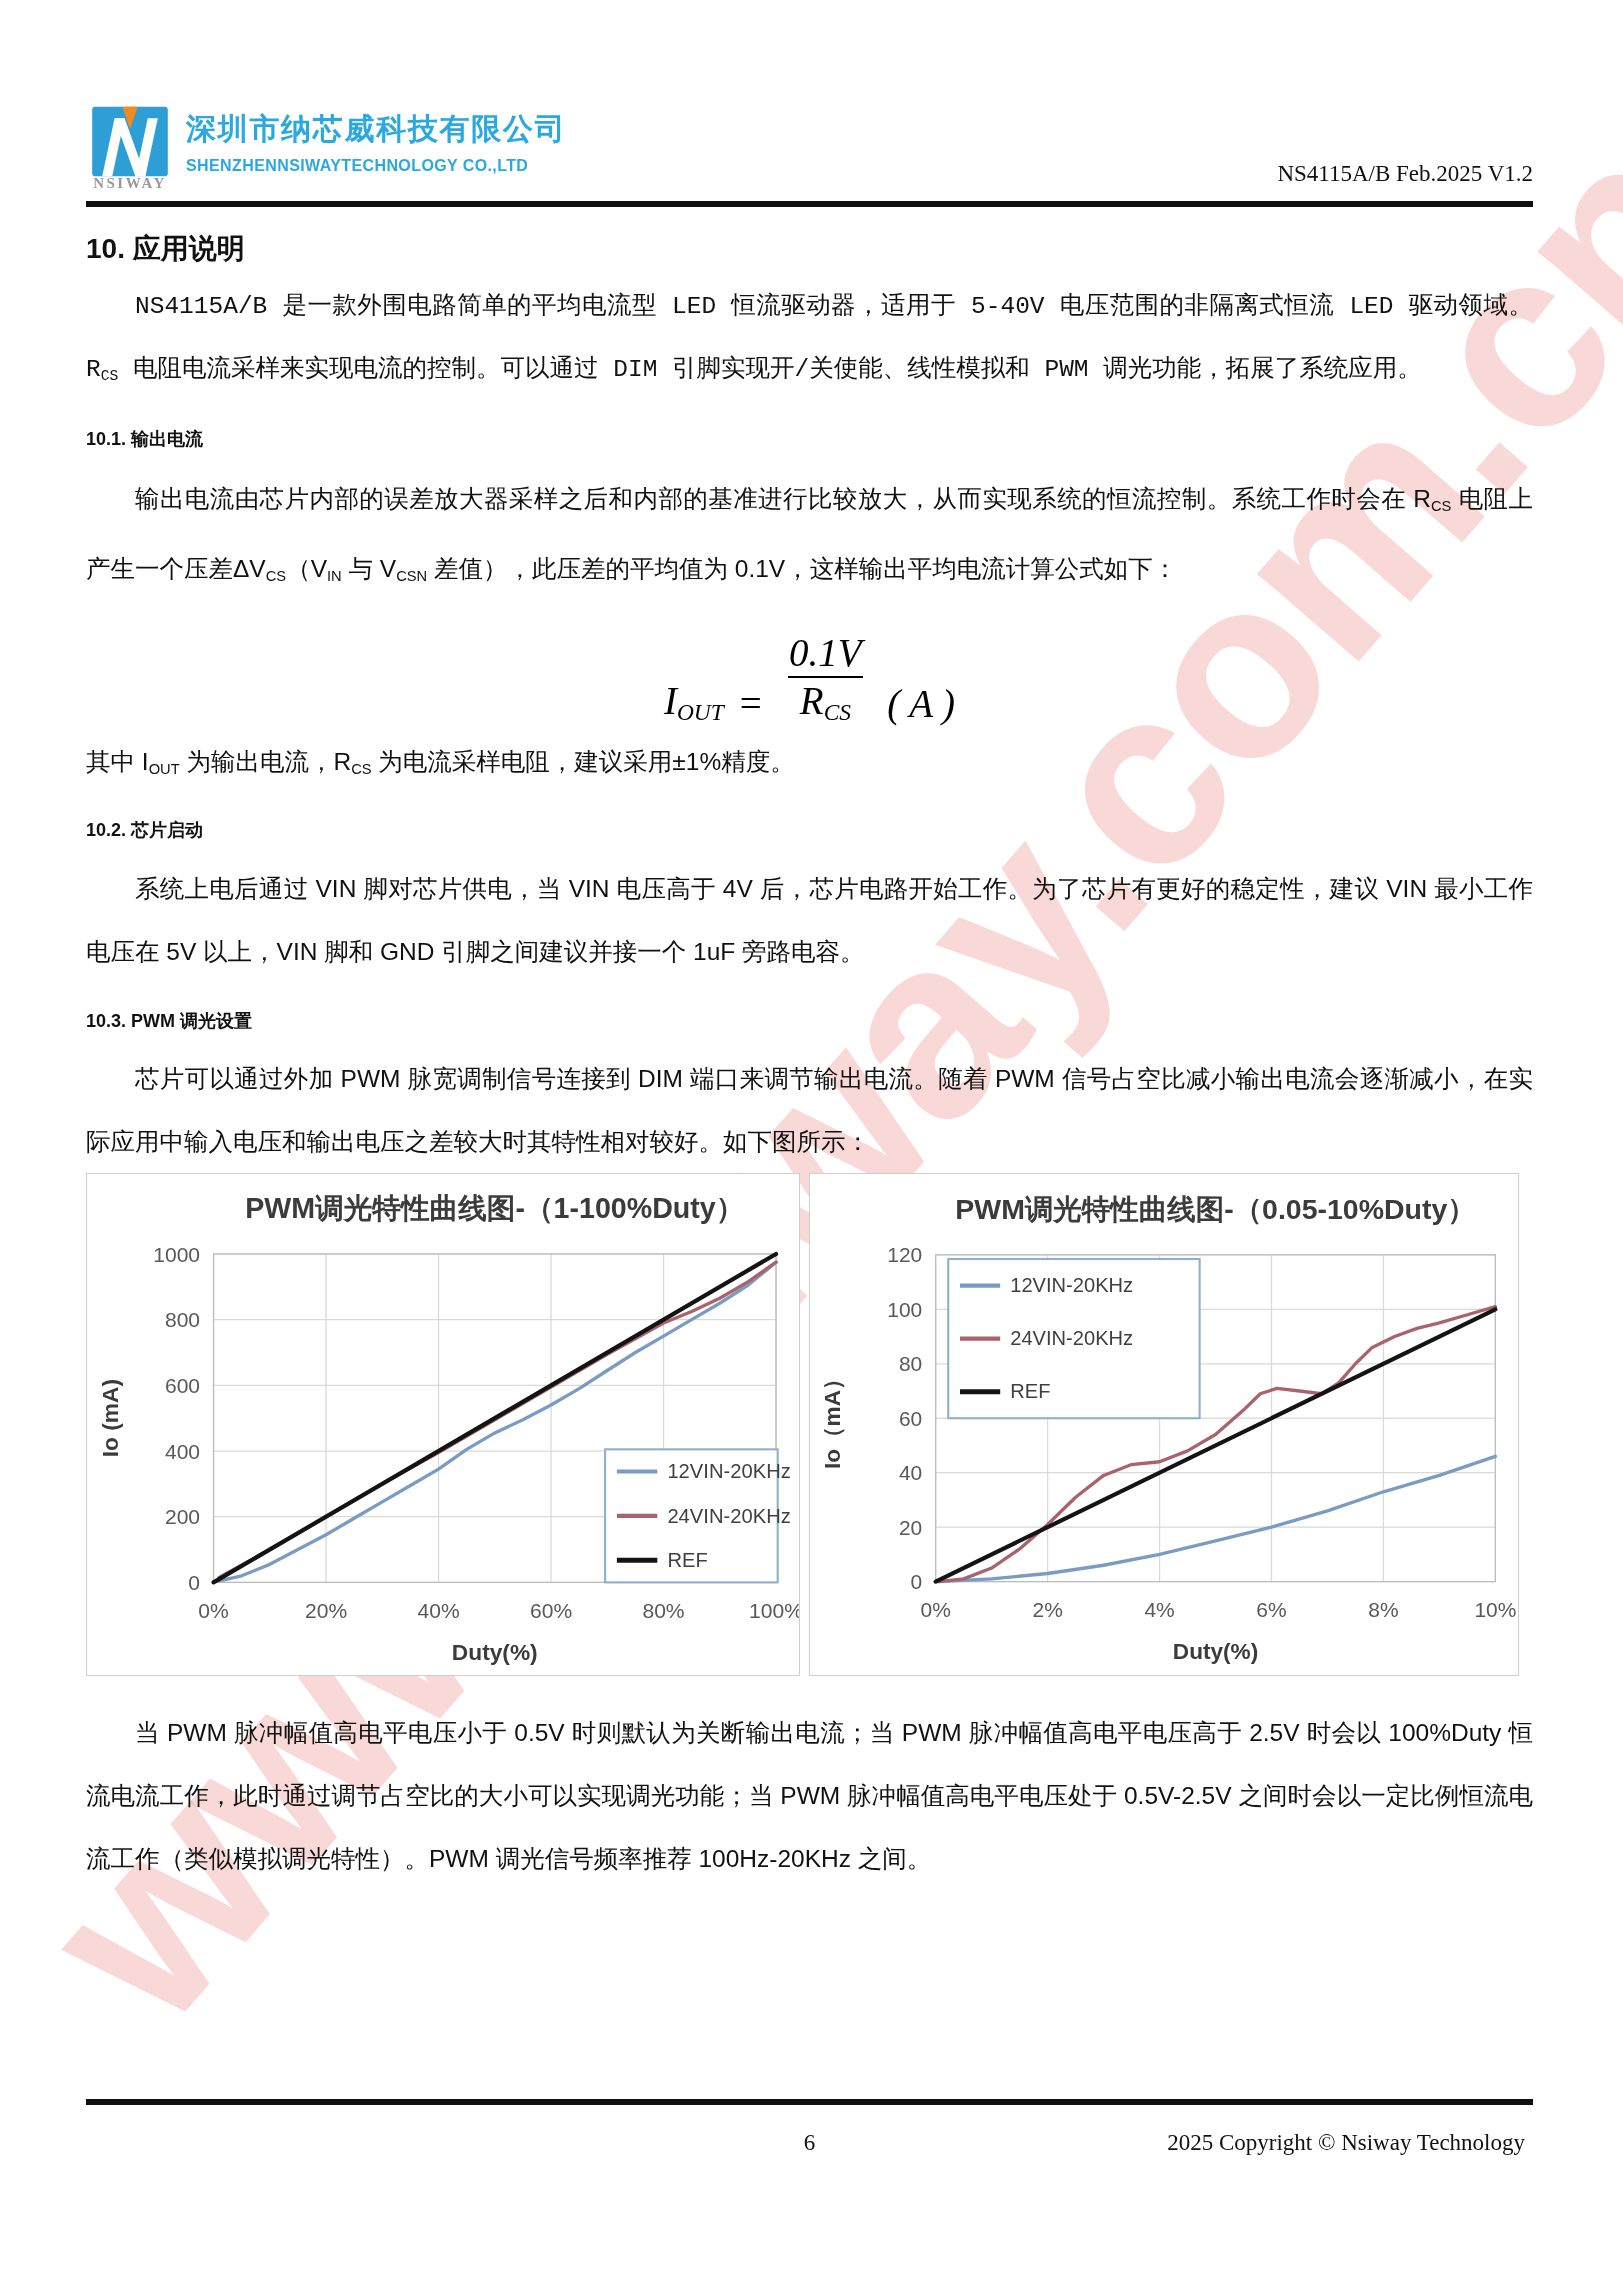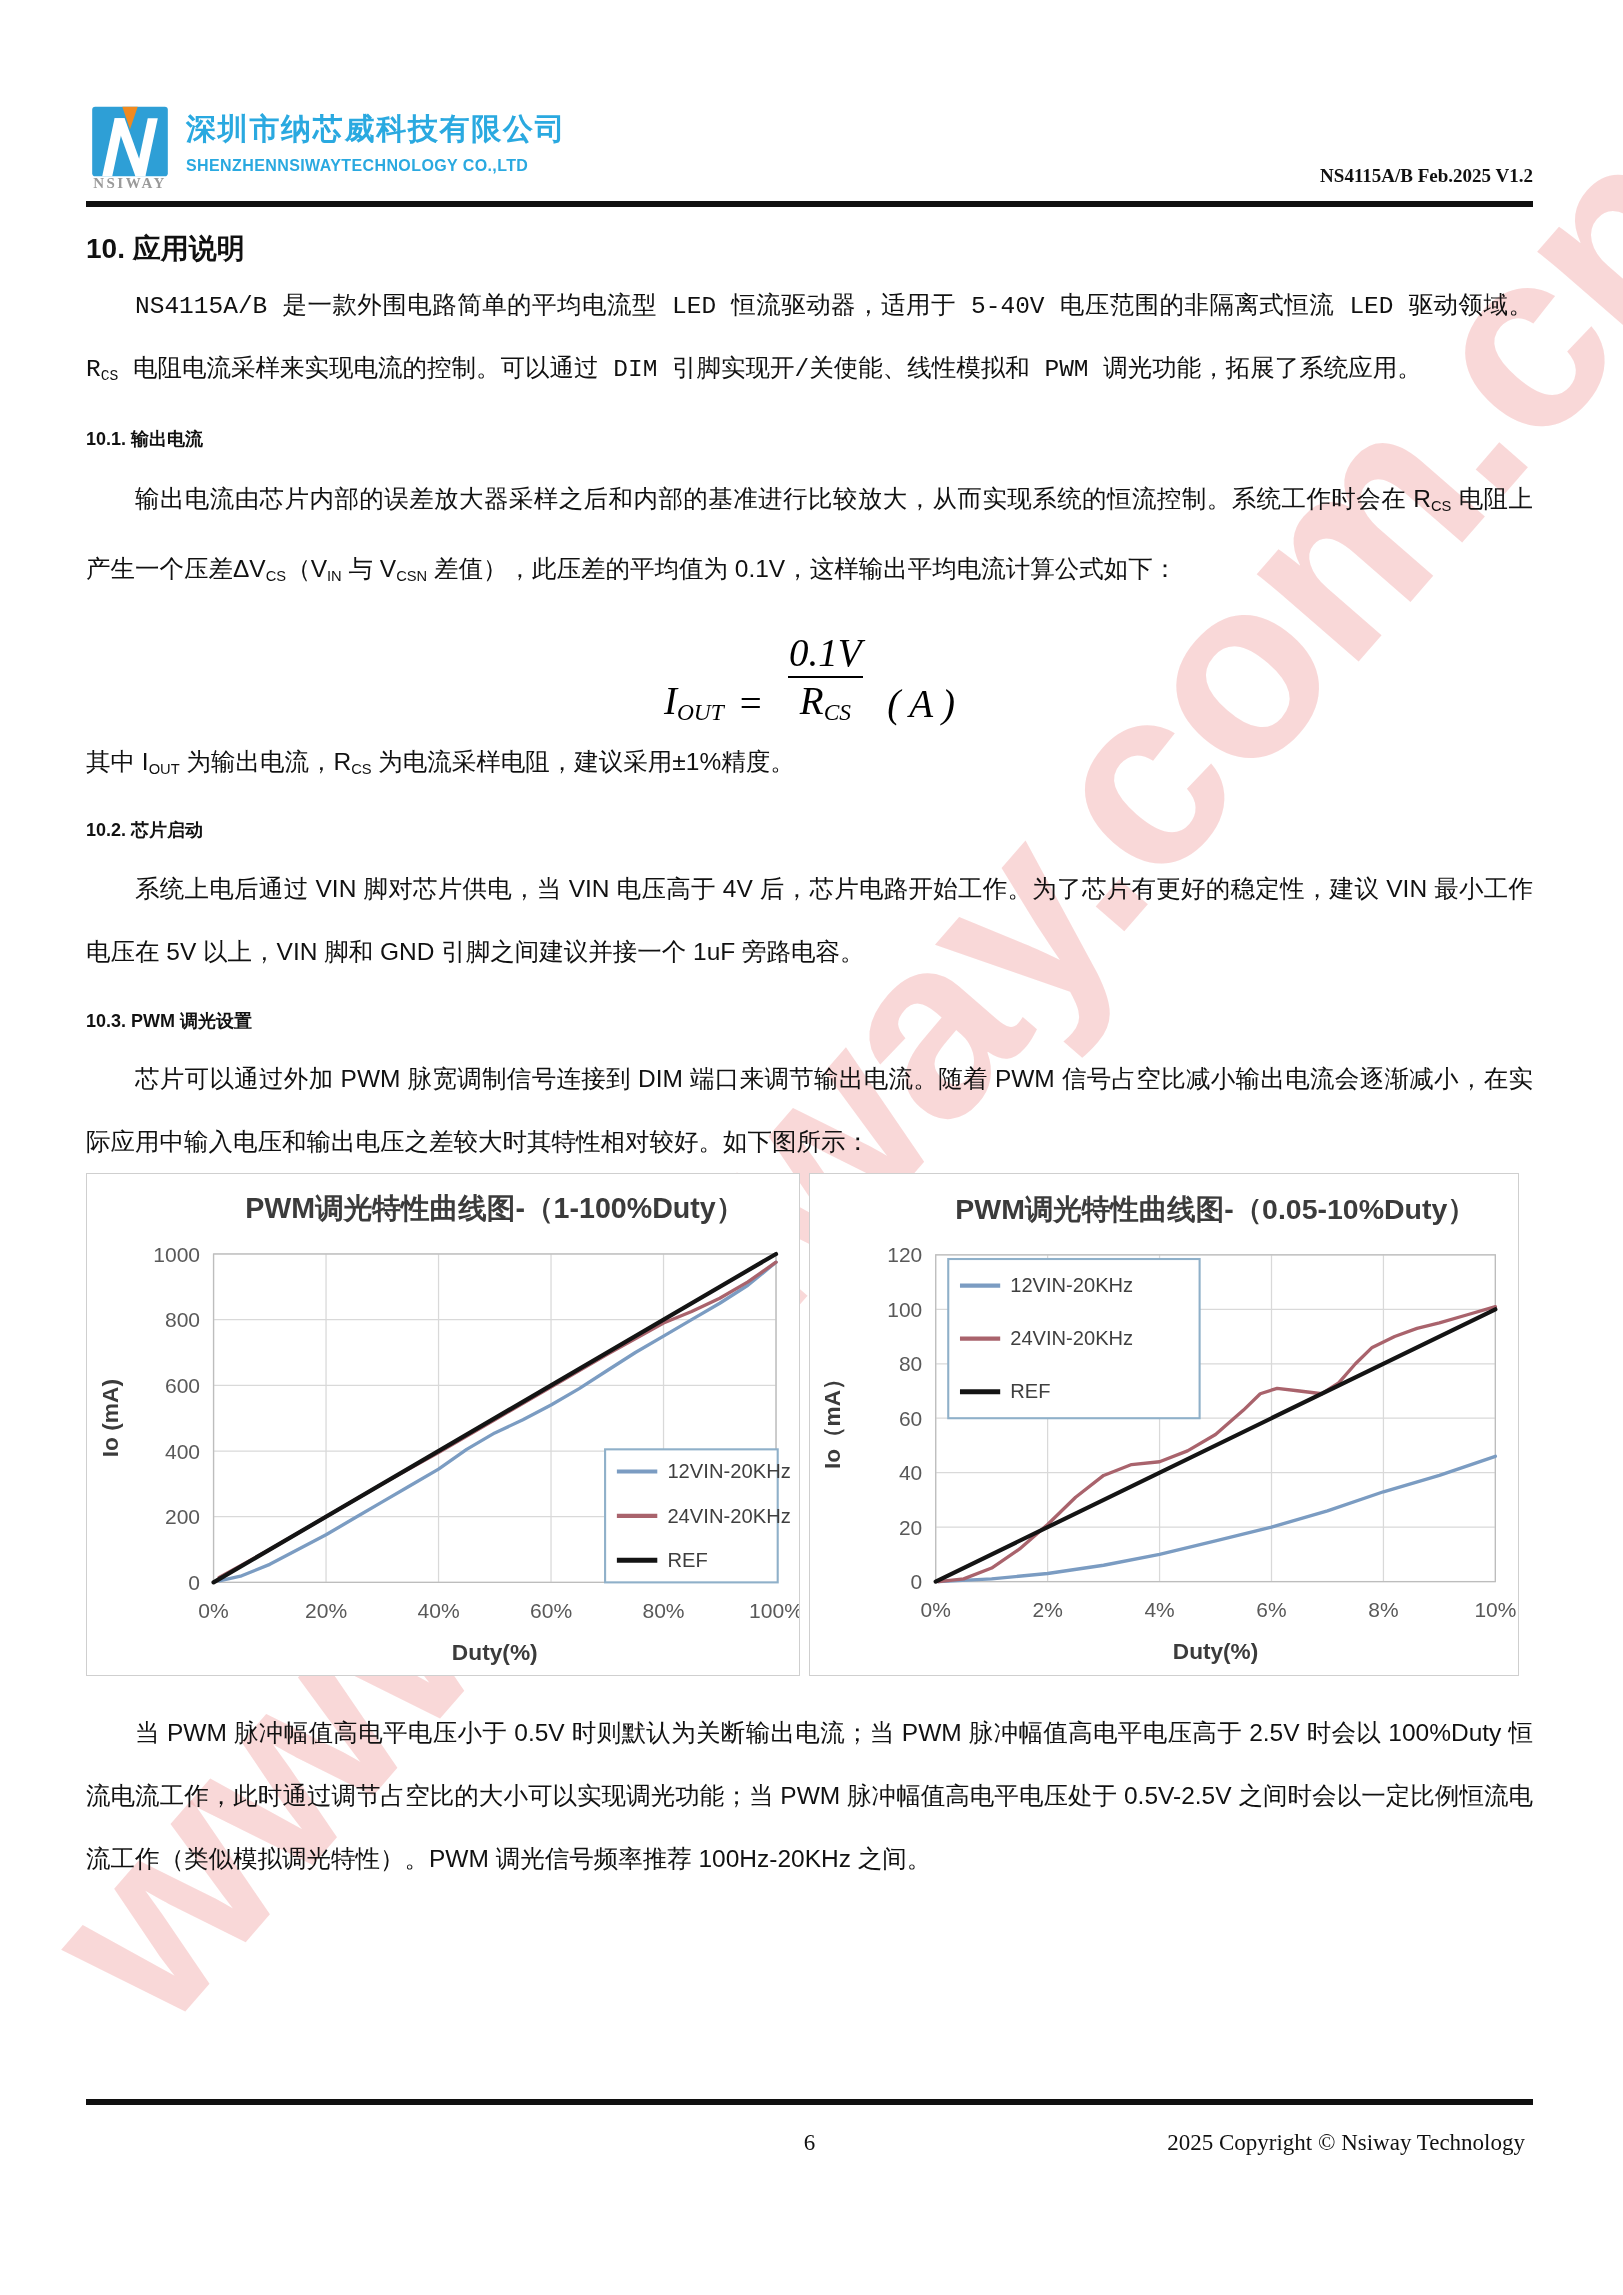--- a/index.html
+++ b/index.html
@@ -28,21 +28,21 @@
 
   
   .hdr { display:flex; justify-content:space-between; align-items:flex-end; }
   .brand { display:flex; align-items:flex-start; gap:12px; }
   .brand-mark { display:flex; flex-direction:column; align-items:center; width:88px; }
   .brand-mark svg { width:78px; height:71px; display:block; }
   .brand-mark-label { font-size:15px; letter-spacing:2.5px; color:#9a9a9a; font-family:"Liberation Serif",serif; margin-top:-1.7px;font-weight:bold; }
   .brand-text { padding-top:3.4px; }
   .brand-cn { font-size:30px; font-weight:bold; color:#2aa9e0; letter-spacing:1.7px; }
   .brand-en { font-size:16px; font-weight:bold; color:#2aa9e0; margin-top:6.8px; letter-spacing:0.4px; }
-  .doc-version { font-family:"Liberation Serif",serif; font-weight:bold; font-size:19px; padding-bottom:5px; }
+  .doc-version { font-family:"Liberation Serif",serif; font-weight:normal; font-size:23px; padding-bottom:5px; }
   .hdr-rule { height:6px; background:#101010; margin-top:8.5px; }
 
   
   .h1 { font-size:28px; font-weight:bold; margin-top:22px; line-height:39px; }
   .h2 { font-size:18px; font-weight:bold; line-height:36px; }
   .para { font-size:24.5px; line-height:63px; text-align:justify; text-indent:2em; margin:0; }
   .para.noindent { text-indent:0; }
   sub { font-size:0.60em; vertical-align:-0.25em; letter-spacing:0; }
   .mt8{margin-top:6.8px;font-family:Liberation Mono, monospace;} .mt10{margin-top:8.5px;} .mt12{margin-top:10px;} .mt14{margin-top:12px;}
   .mt16{margin-top:13.5px;} .mt24{margin-top:20px;} .mt30{margin-top:25px;}

